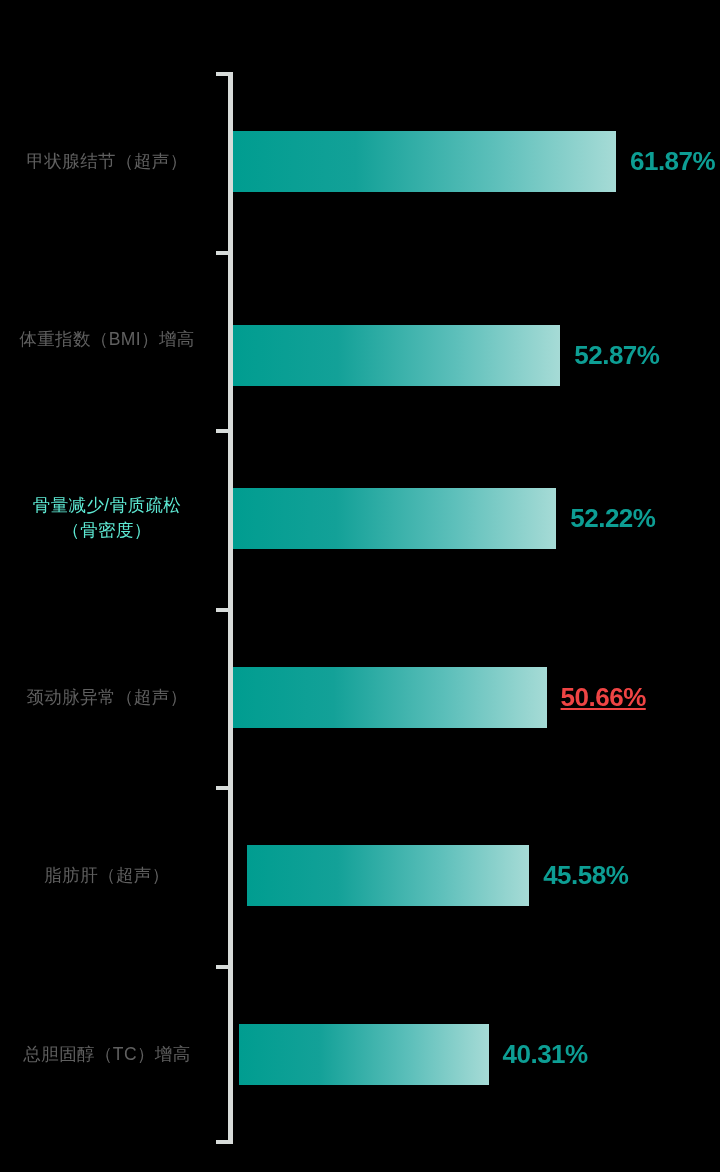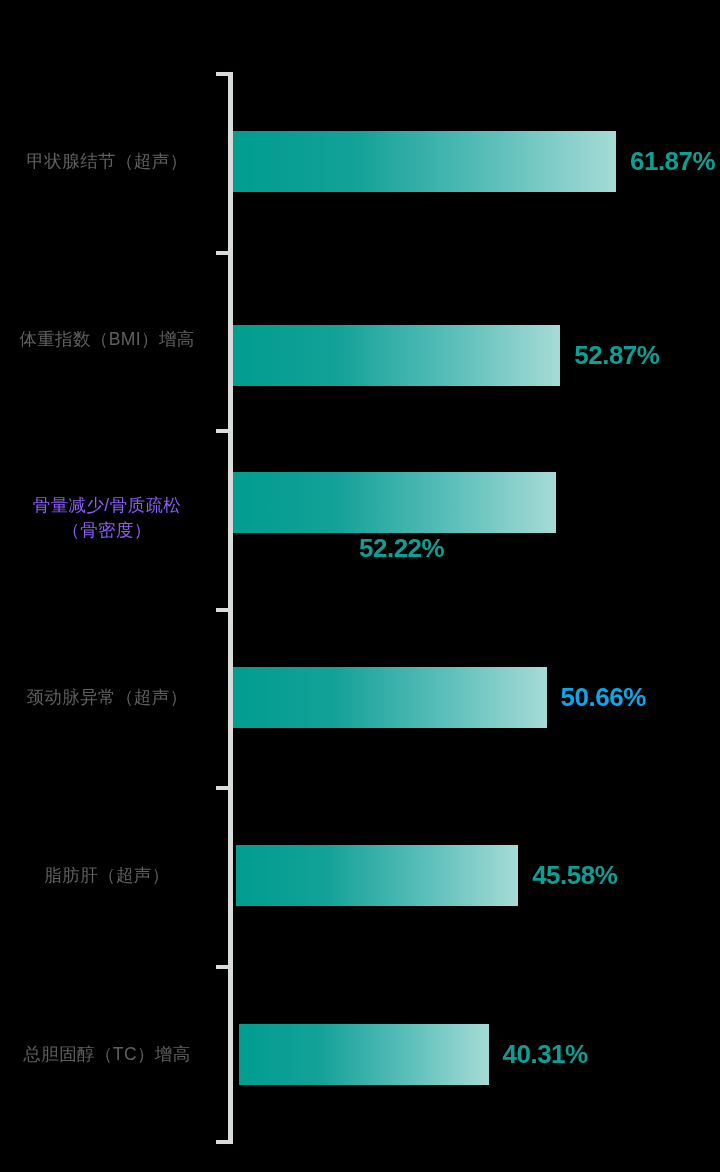--- a/index.html
+++ b/index.html
@@ -101,39 +101,39 @@
 
     <div class="row" style="top:178.6px;">
       <div class="cat-label" style="color: rgb(96, 96, 96);">体重指数（BMI）增高</div>
       <div class="bar-wrap" style="left: 233px; margin-top: 32px;">
         <div class="bar" style="width: 327.265px; background: linear-gradient(to right, rgb(0, 157, 144) 0%, rgb(19, 161, 152) 32%, rgb(92, 191, 186) 68%, rgb(166, 219, 214) 100%);"></div>
         <div class="bar-value" style="color: rgb(13, 158, 148);">52.87%</div>
       </div>
     </div>
 
     <div class="row" style="top:357.2px;">
-      <div class="cat-label" style="color: #8b5cf6;">骨量减少/骨质疏松
+      <div class="cat-label" style="color: #5eead4;">骨量减少/骨质疏松
 （骨密度）</div>
-      <div class="bar-wrap" style="left: 233px; flex-direction: column;">
+      <div class="bar-wrap" style="left: 233px;">
         <div class="bar" style="width: 323.242px; background: linear-gradient(to right, rgb(0, 157, 144) 0%, rgb(19, 161, 152) 32%, rgb(92, 191, 186) 68%, rgb(166, 219, 214) 100%);"></div>
         <div class="bar-value" style="color: rgb(13, 158, 148);">52.22%</div>
       </div>
     </div>
 
     <div class="row" style="top:535.8px;">
       <div class="cat-label" style="color: rgb(96, 96, 96);">颈动脉异常（超声）</div>
       <div class="bar-wrap" style="left: 233px;">
         <div class="bar" style="width: 313.585px; background: linear-gradient(to right, rgb(0, 157, 144) 0%, rgb(19, 161, 152) 32%, rgb(92, 191, 186) 68%, rgb(166, 219, 214) 100%);"></div>
-        <div class="bar-value" style="color: #0ea5e9;">50.66%</div>
+        <div class="bar-value" style="color: #ef4444; text-decoration: underline;">50.66%</div>
       </div>
     </div>
 
     <div class="row" style="top:714.4px;">
       <div class="cat-label" style="color: rgb(96, 96, 96);">脂肪肝（超声）</div>
-      <div class="bar-wrap" style="left: 236px;">
+      <div class="bar-wrap" style="left: 247px;">
         <div class="bar" style="width: 282.14px; background: linear-gradient(to right, rgb(0, 157, 144) 0%, rgb(19, 161, 152) 32%, rgb(92, 191, 186) 68%, rgb(166, 219, 214) 100%);"></div>
         <div class="bar-value" style="color: rgb(13, 158, 148);">45.58%</div>
       </div>
     </div>
 
     <div class="row" style="top:893px;">
       <div class="cat-label" style="color: rgb(96, 96, 96);">总胆固醇（TC）增高</div>
       <div class="bar-wrap" style="left: 239px;">
         <div class="bar" style="width: 249.519px; background: linear-gradient(to right, rgb(0, 157, 144) 0%, rgb(19, 161, 152) 32%, rgb(92, 191, 186) 68%, rgb(166, 219, 214) 100%);"></div>
         <div class="bar-value" style="color: rgb(13, 158, 148);">40.31%</div>

